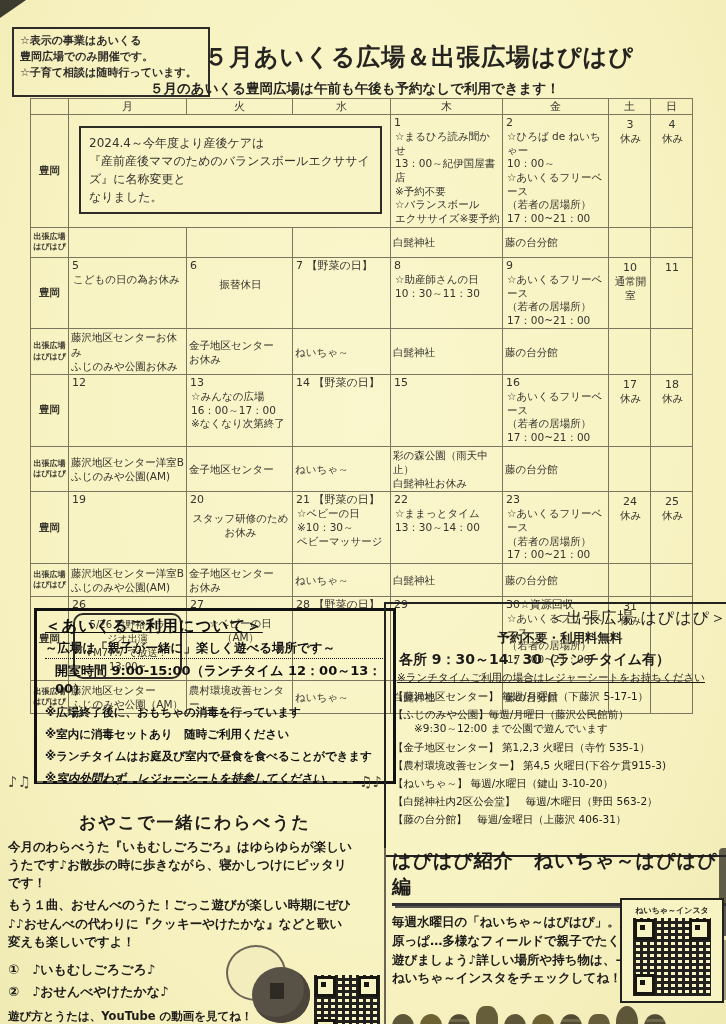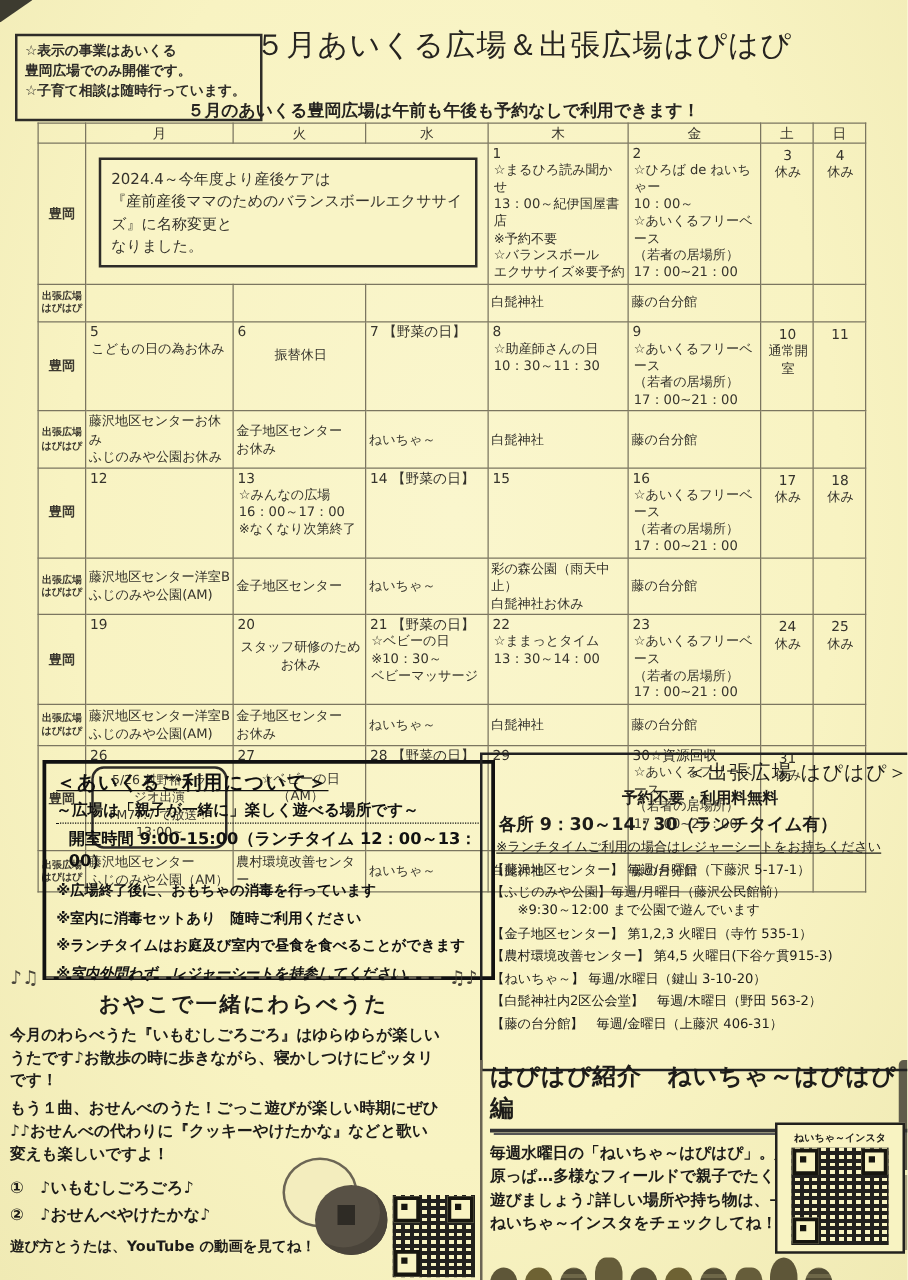--- a/index.html
+++ b/index.html
@@ -7,21 +7,21 @@
   .page{position:relative;width:726px;height:1024px;background:#f8f3c2;overflow:hidden;color:#2e2c28;
         background-image:radial-gradient(ellipse at 50% 40%, #faf6cd 0%, #f8f3c2 60%, #f0eab4 100%);}
   
   .corner-mark{position:absolute;left:0;top:0;width:26px;height:18px;background:#1c1b18;clip-path:polygon(0 0,100% 0,0 100%);opacity:.85;}
   .edge-smudge{position:absolute;right:0;top:848px;width:7px;height:88px;background:#3a372e;border-radius:4px 0 0 4px;opacity:.8;}
   .edge-smudge2{position:absolute;right:0;top:940px;width:4px;height:60px;background:#55503f;opacity:.5;}
 
   
   .hd-notice{position:absolute;left:12px;top:27px;width:182px;height:58px;border:2px solid #2e2c28;
              padding:4px 6px;font-size:11px;font-weight:bold;line-height:1.45;white-space:pre-line;text-align:left;}
-  .page-title{position:absolute;left:204px;top:20px;font-size:24px;font-weight:normal;letter-spacing:1px;color:#262420;}
+  .page-title{position:absolute;left:204px;top:41px;font-size:24px;font-weight:bold;letter-spacing:1px;color:#262420;}
   .subtitle{position:absolute;left:150px;top:80px;width:560px;font-size:13.5px;font-weight:bold;color:#262420;}
 
   
   .cal{position:absolute;left:30px;top:98px;width:662px;border-collapse:collapse;table-layout:fixed;
        font-size:10.5px;color:#35332c;}
   .cal td{border:1px solid #7b7660;vertical-align:top;padding:1px 2px;overflow:hidden;}
   .cal tr.hdr td{height:13px;text-align:center;font-size:11px;padding:0;vertical-align:middle;color:#3b382f;}
   .cal td.lbl{vertical-align:middle;text-align:center;font-size:10.5px;font-weight:bold;white-space:pre-line;color:#3b382f;}
   .cal td.lbl.sm{font-size:8px;line-height:1.3;}
   tr.h1{height:88px;} tr.s1{height:30px;}
@@ -56,21 +56,21 @@
   .hb-title{text-align:right;font-size:16px;font-weight:normal;letter-spacing:1px;}
   .hb-sub{text-align:center;font-size:12.5px;font-weight:bold;margin-top:1px;}
   .hb-hours{font-size:14px;font-weight:bold;margin-top:4px;padding-left:6px;}
   .hb-note{font-size:10.5px;font-weight:normal;text-decoration:underline;margin-top:2px;padding-left:4px;}
   .hb-loc{font-size:10.5px;margin-top:4px;line-height:1.35;}
 
   
   .wara{position:absolute;left:8px;top:772px;width:374px;color:#1d1c19;}
   .wara-deco{display:flex;align-items:center;gap:6px;height:20px;font-size:15px;color:#4a463a;}
   .wara-deco .sq{flex:1;border-top:2px dashed #6b6554;height:0;}
-  .wara-title{text-align:center;font-size:17px;font-weight:bold;letter-spacing:2px;}
+  .wara-title{text-align:center;font-size:17px;font-weight:bold;letter-spacing:2px;margin-top:19px;}
   .wara-body{margin-top:4px;font-size:12.5px;font-weight:bold;line-height:1.45;white-space:pre-line;}
   .wara-bottom{position:relative;margin-top:8px;height:120px;}
   .wara-item{font-size:13px;font-weight:bold;line-height:1.7;}
   .wara-yt{font-size:11.5px;font-weight:bold;margin-top:6px;}
   .osenbe{position:absolute;left:218px;top:-14px;width:90px;height:86px;}
   .osenbe .c1{position:absolute;left:0;top:0;width:56px;height:52px;border:2px solid #6b6554;border-radius:50%;
               background:#f3edbe;font-size:6px;color:#8a8265;display:flex;align-items:center;justify-content:center;text-align:center;}
   .osenbe .c2{position:absolute;left:26px;top:22px;width:58px;height:56px;border-radius:50%;background:#585145;
               box-shadow:inset -6px -6px 0 #4a443a;}
   .osenbe .c2::after{content:"";position:absolute;left:18px;top:16px;width:14px;height:16px;background:#2e2b25;}

